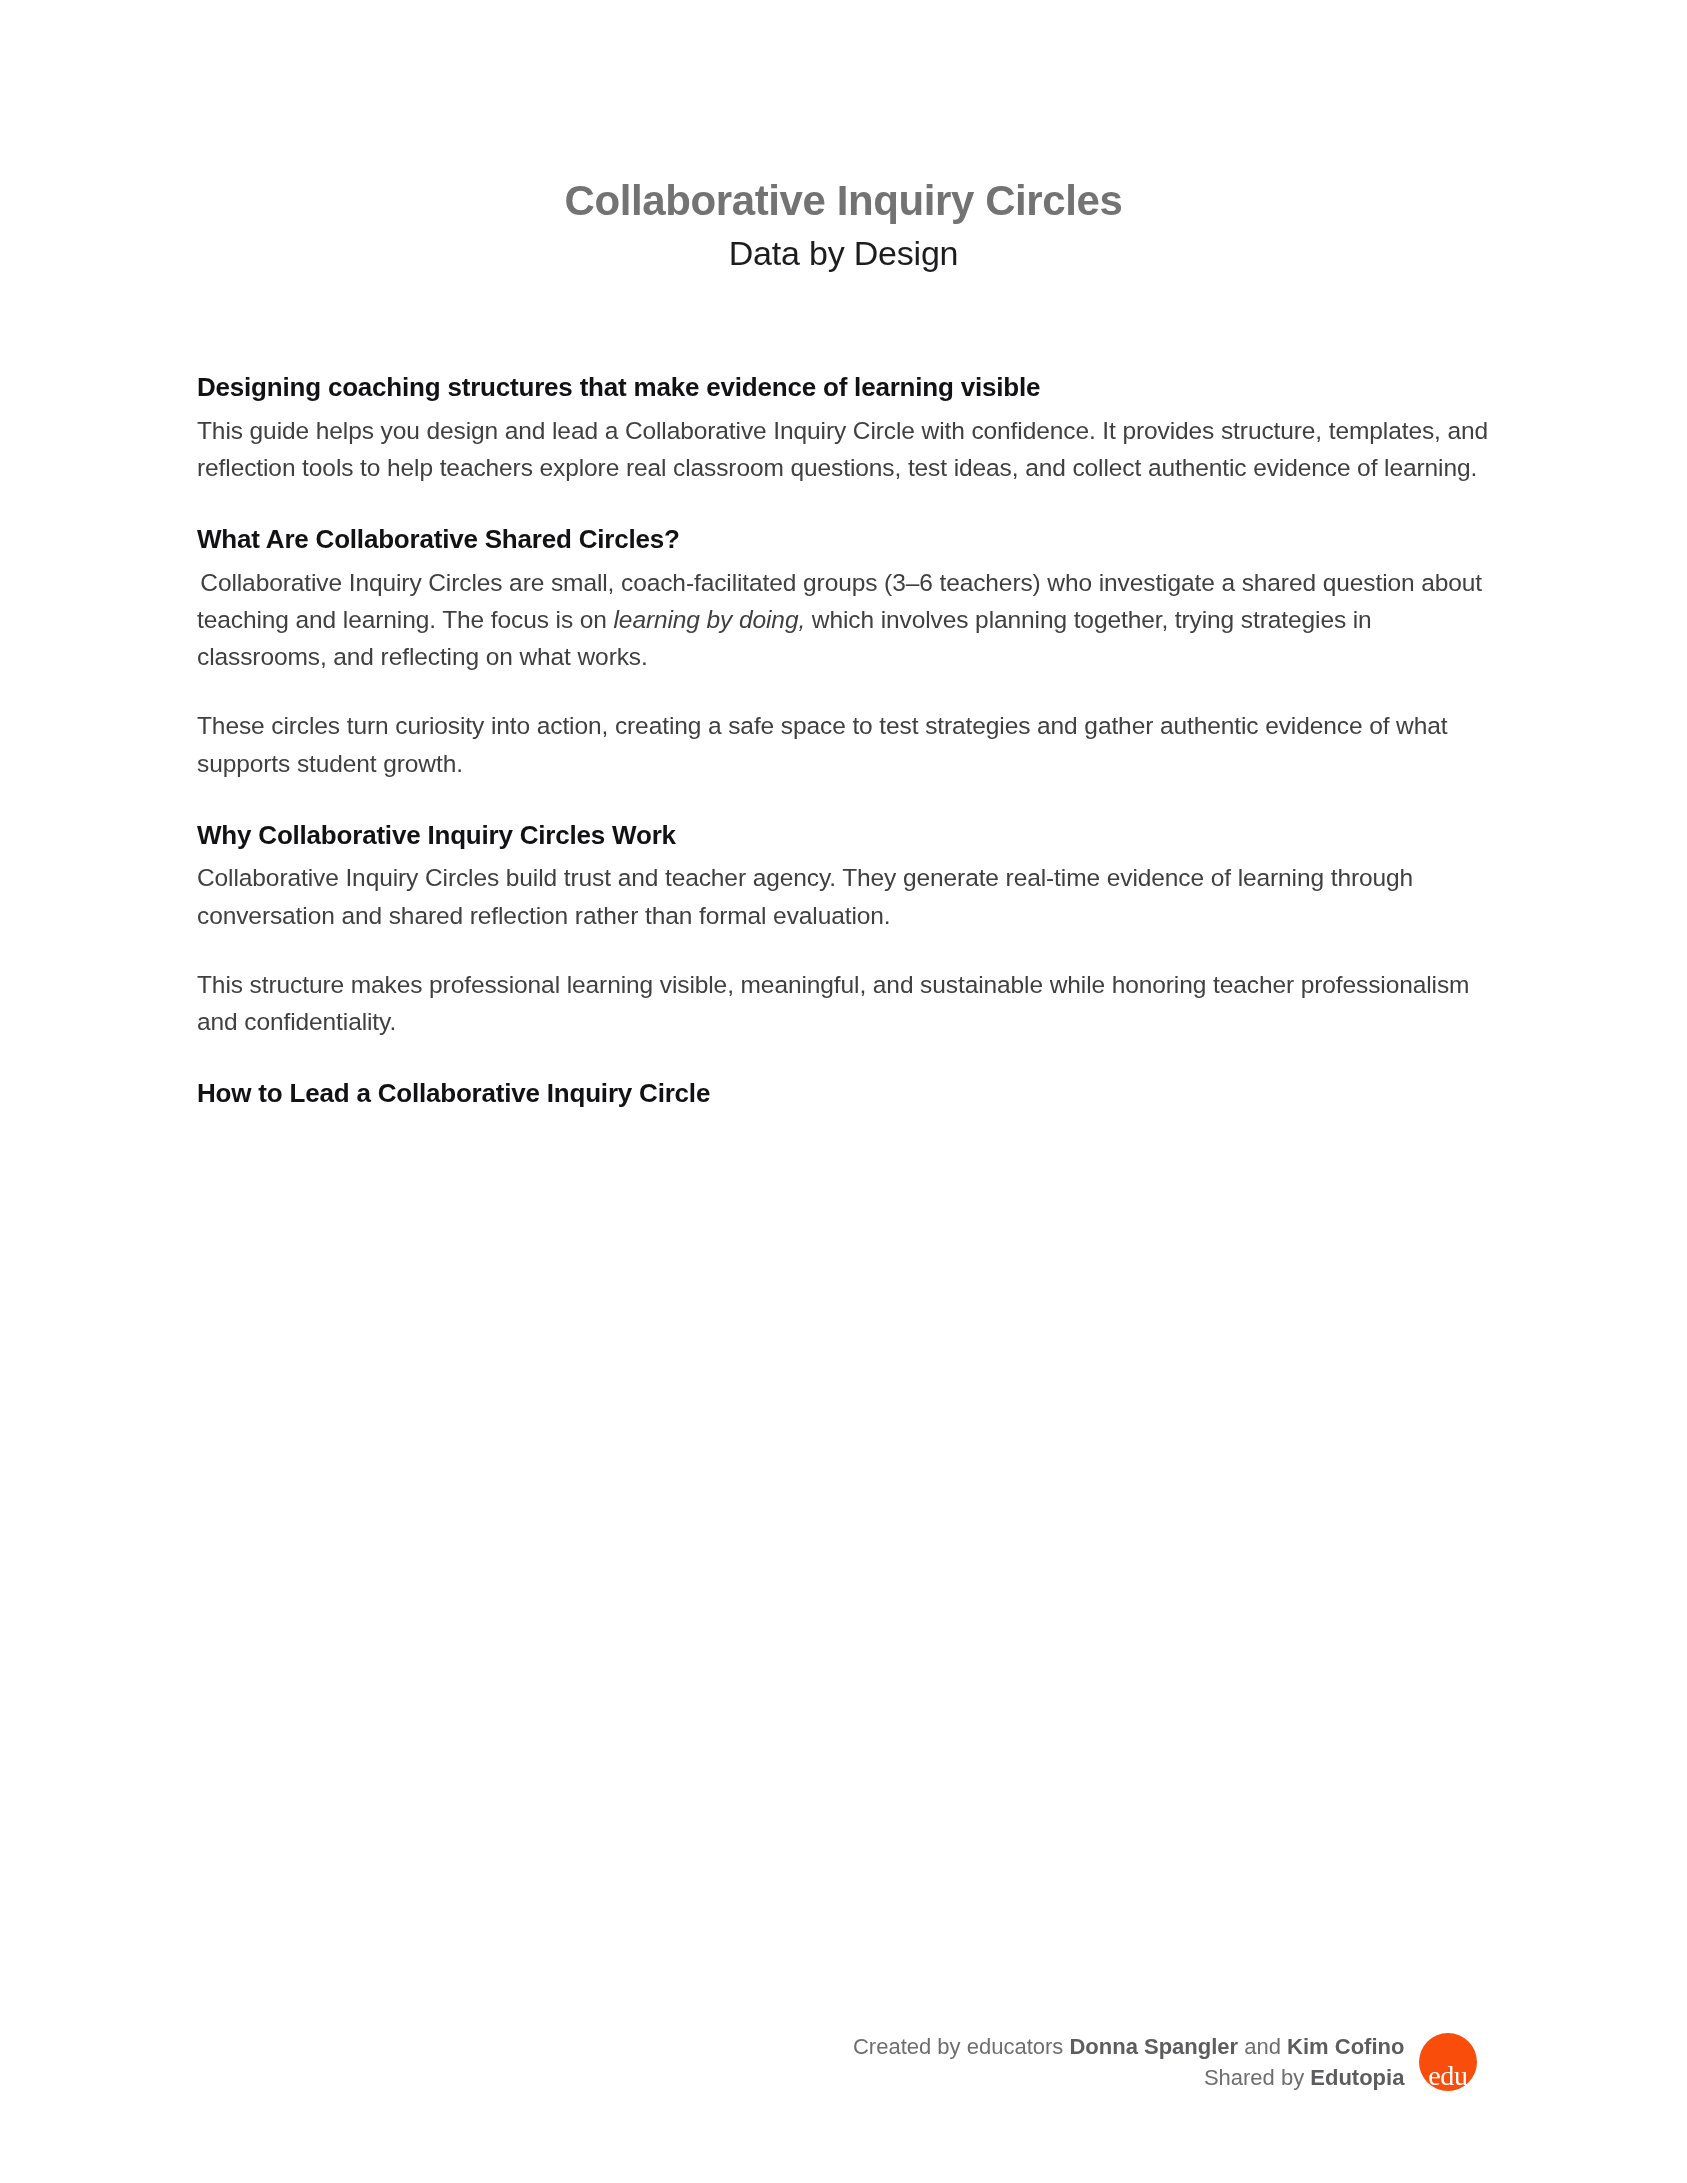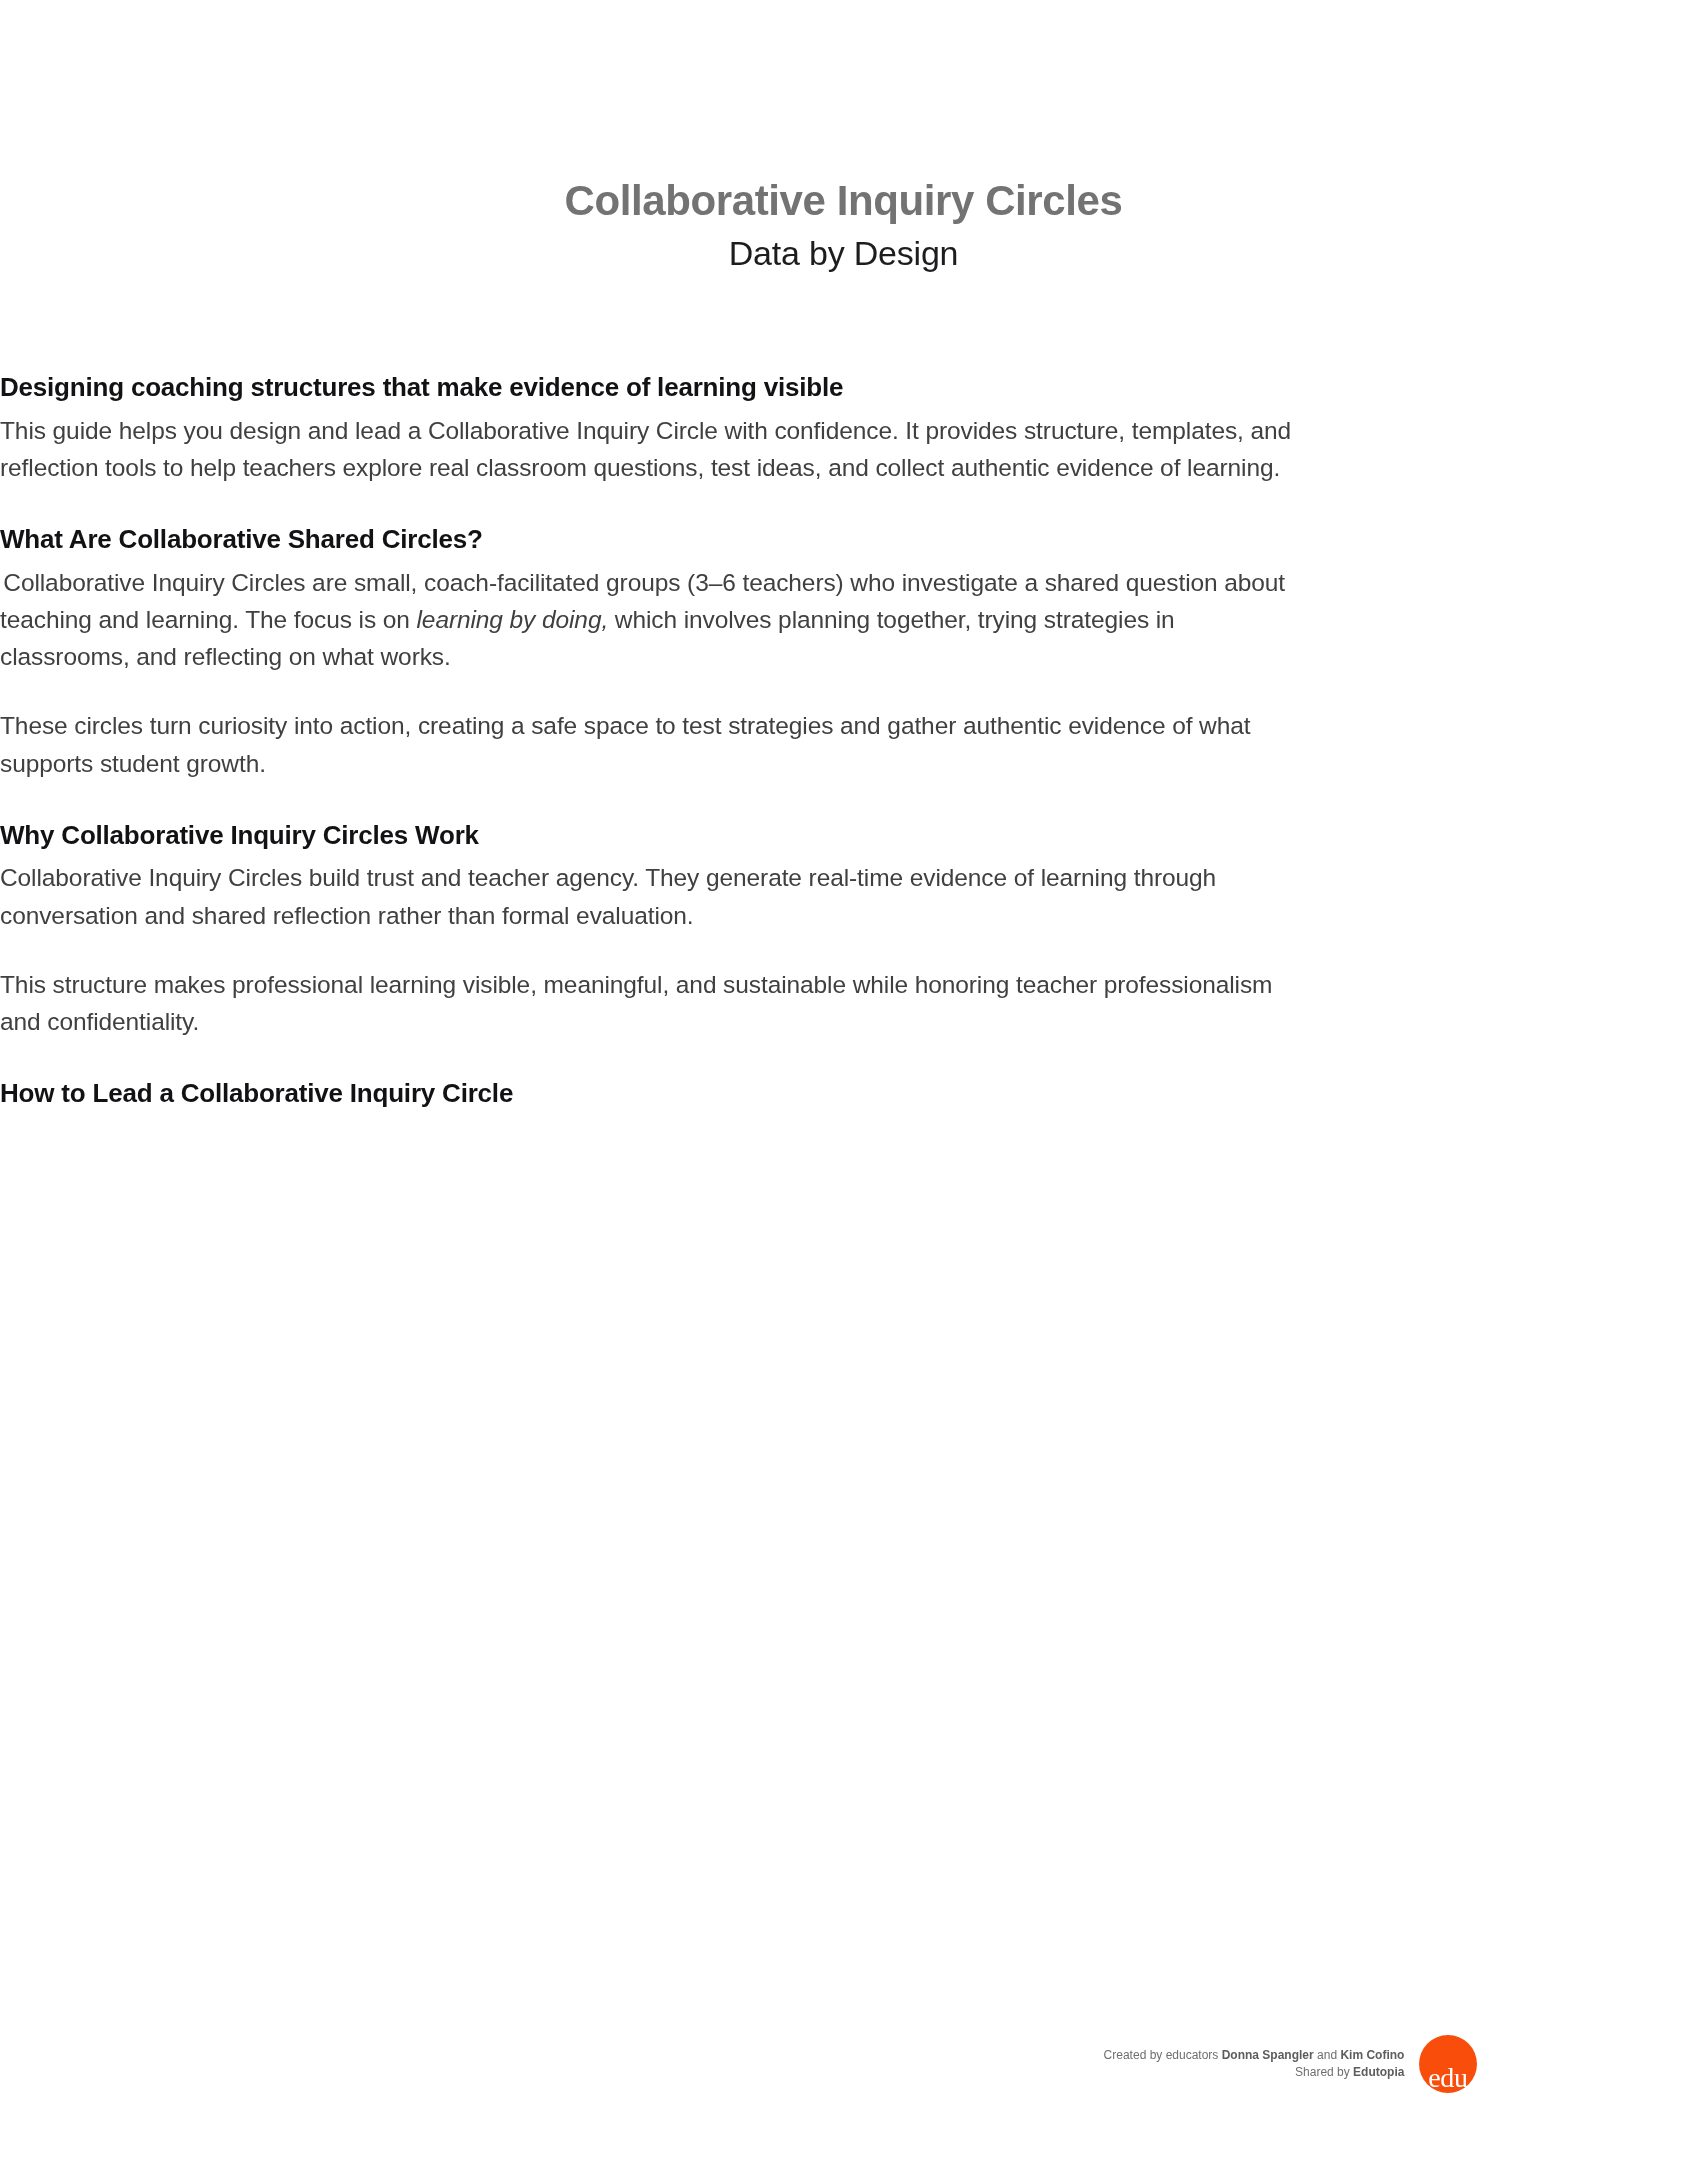--- a/index.html
+++ b/index.html
@@ -38,20 +38,21 @@
     font-size: 34px;
     font-weight: 400;
     color: #1d1d20;
     letter-spacing: -0.2px;
     line-height: 1.2;
     margin: 9.3px 0 0 0;
   }
 
   
   .content {
+    margin-left: 197px;
     margin-top: 97px;
     width: 1297px;
   }
 
   .section {
     margin-bottom: 0;
   }
   .section + .section {
     margin-top: 37px;
   }
@@ -89,21 +90,21 @@
     right: 210px;
     bottom: 90px;
     display: flex;
     align-items: center;
     justify-content: flex-end;
     gap: 14.6px;
   }
   .footer-lines {
     text-align: right;
     color: #6e6e70;
-    font-size: 12px;
+    font-size: 22px;
     line-height: 1.42;
     letter-spacing: 0px;
   }
   .footer-line {
     white-space: nowrap;
   }
   .footer-lines b {
     color: #5d5d5f;
     font-weight: 700;
   }

